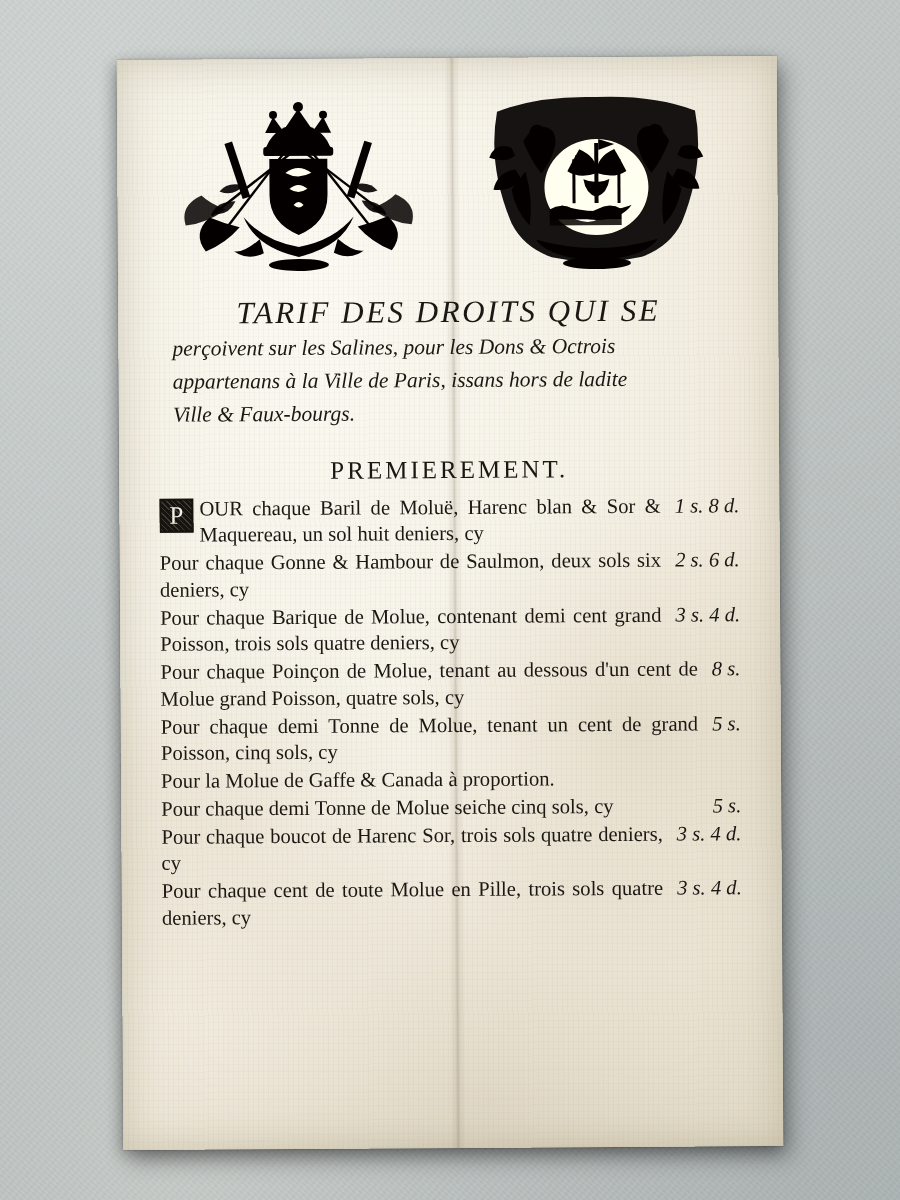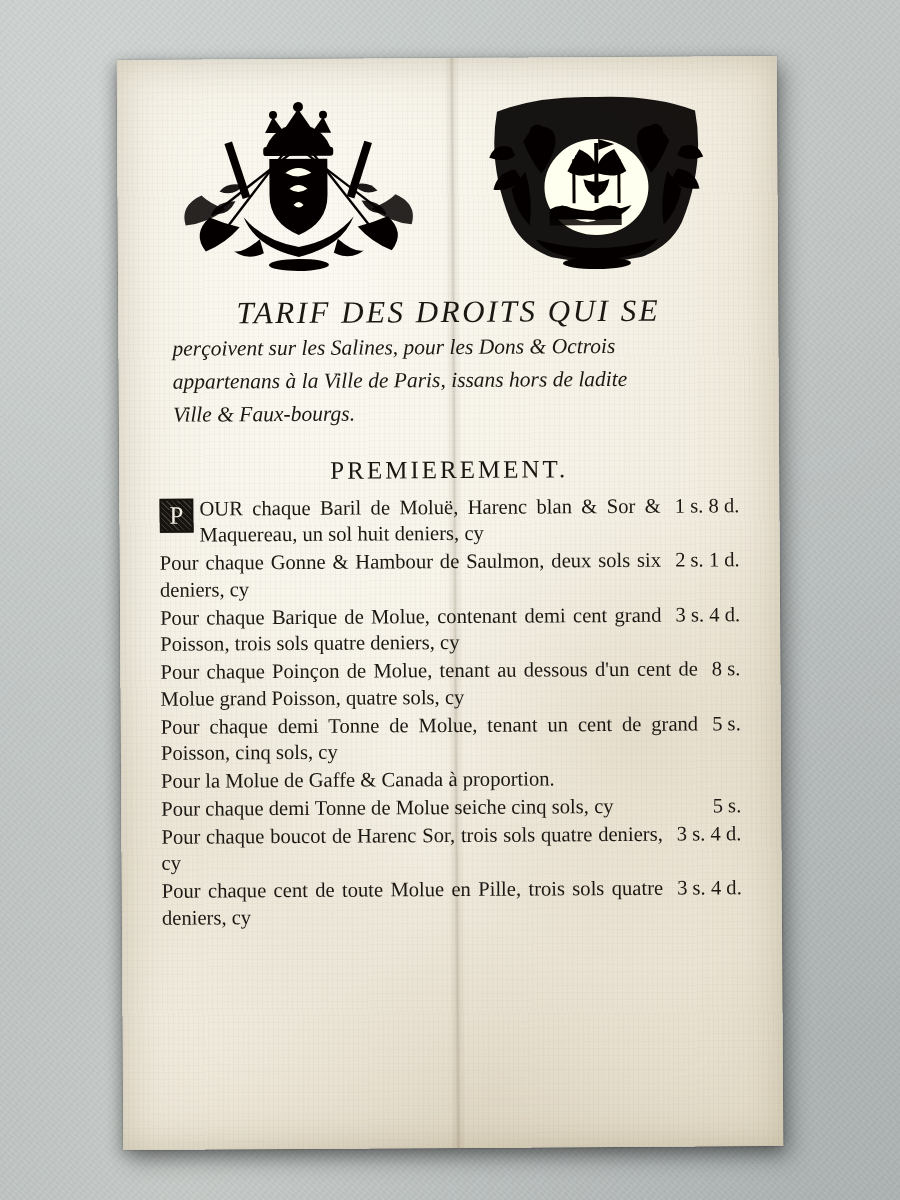--- a/index.html
+++ b/index.html
@@ -141,20 +141,21 @@
   }
   .entry {
     margin-bottom: 1px;
     position: relative;
   }
   .entry .txt { text-indent: 26px; }
   .entry .txt.noindent { text-indent: 0; }
   .amount {
     white-space: nowrap;
     font-variant: normal;
+    font-style: italic;
   }
   .amt-right {
     float: right;
     padding-left: 14px;
   }
   .row { overflow: hidden; }
   .clear { clear: both; }
 
   
   .dropcap {
@@ -299,21 +300,21 @@
     <div class="entries">
 
       <div class="entry row">
         <span class="dropcap">P</span>
         <span class="amount amt-right">1 s. 8 d.</span>
         <span class="txt noindent">OUR chaque Baril de Moluë, Harenc blan &amp; Sor &amp; Maquereau, un sol huit deniers, cy</span>
       </div>
       <div class="clear"></div>
 
       <div class="entry row">
-        <span class="amount amt-right">2 s. 1 d.</span>
+        <span class="amount amt-right">2 s. 6 d.</span>
         <span class="txt">Pour chaque Gonne &amp; Hambour de Saulmon, deux sols six deniers, cy</span>
       </div>
       <div class="clear"></div>
 
       <div class="entry row">
         <span class="amount amt-right">3 s. 4 d.</span>
         <span class="txt">Pour chaque Barique de Molue, contenant demi cent grand Poisson, trois sols quatre deniers, cy</span>
       </div>
       <div class="clear"></div>
 

